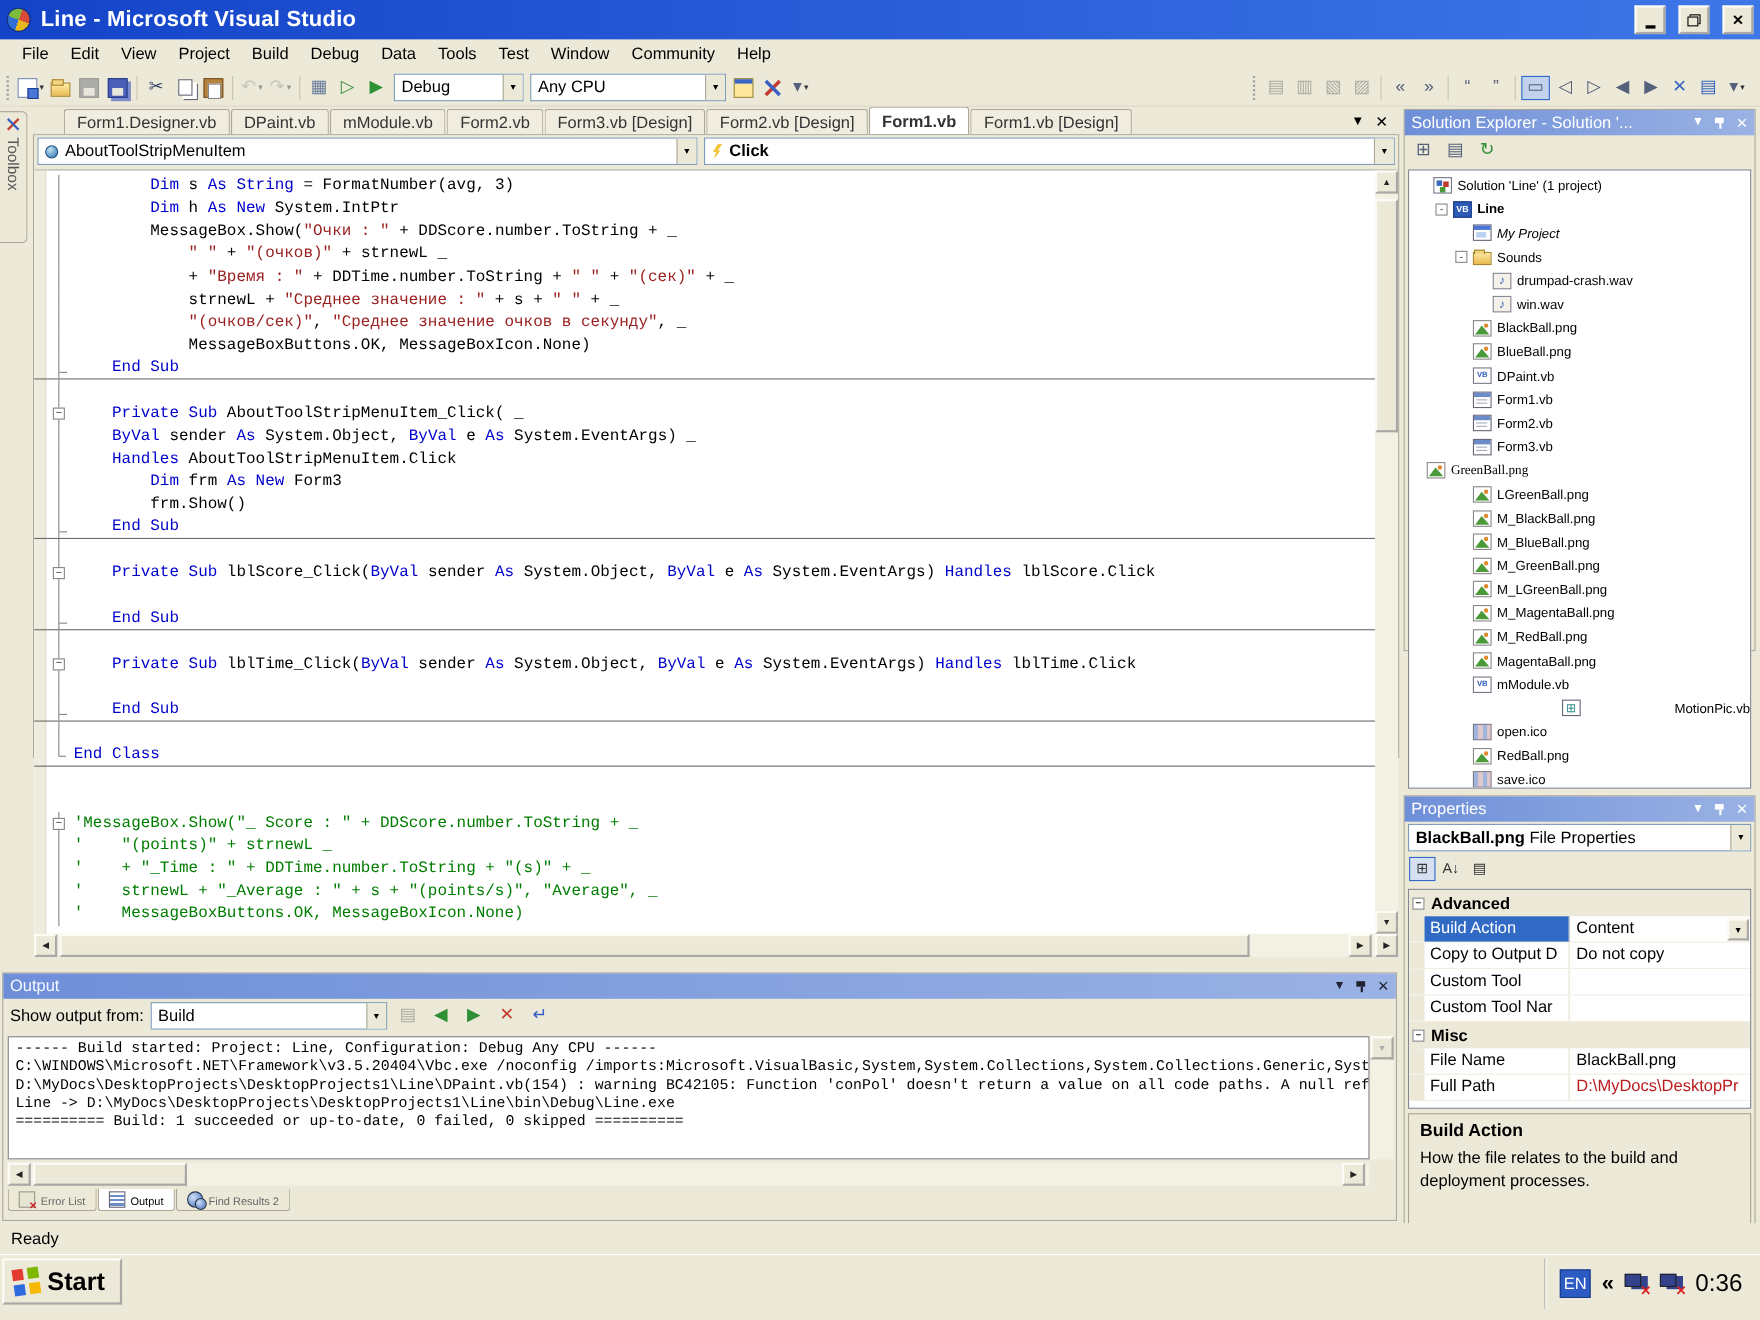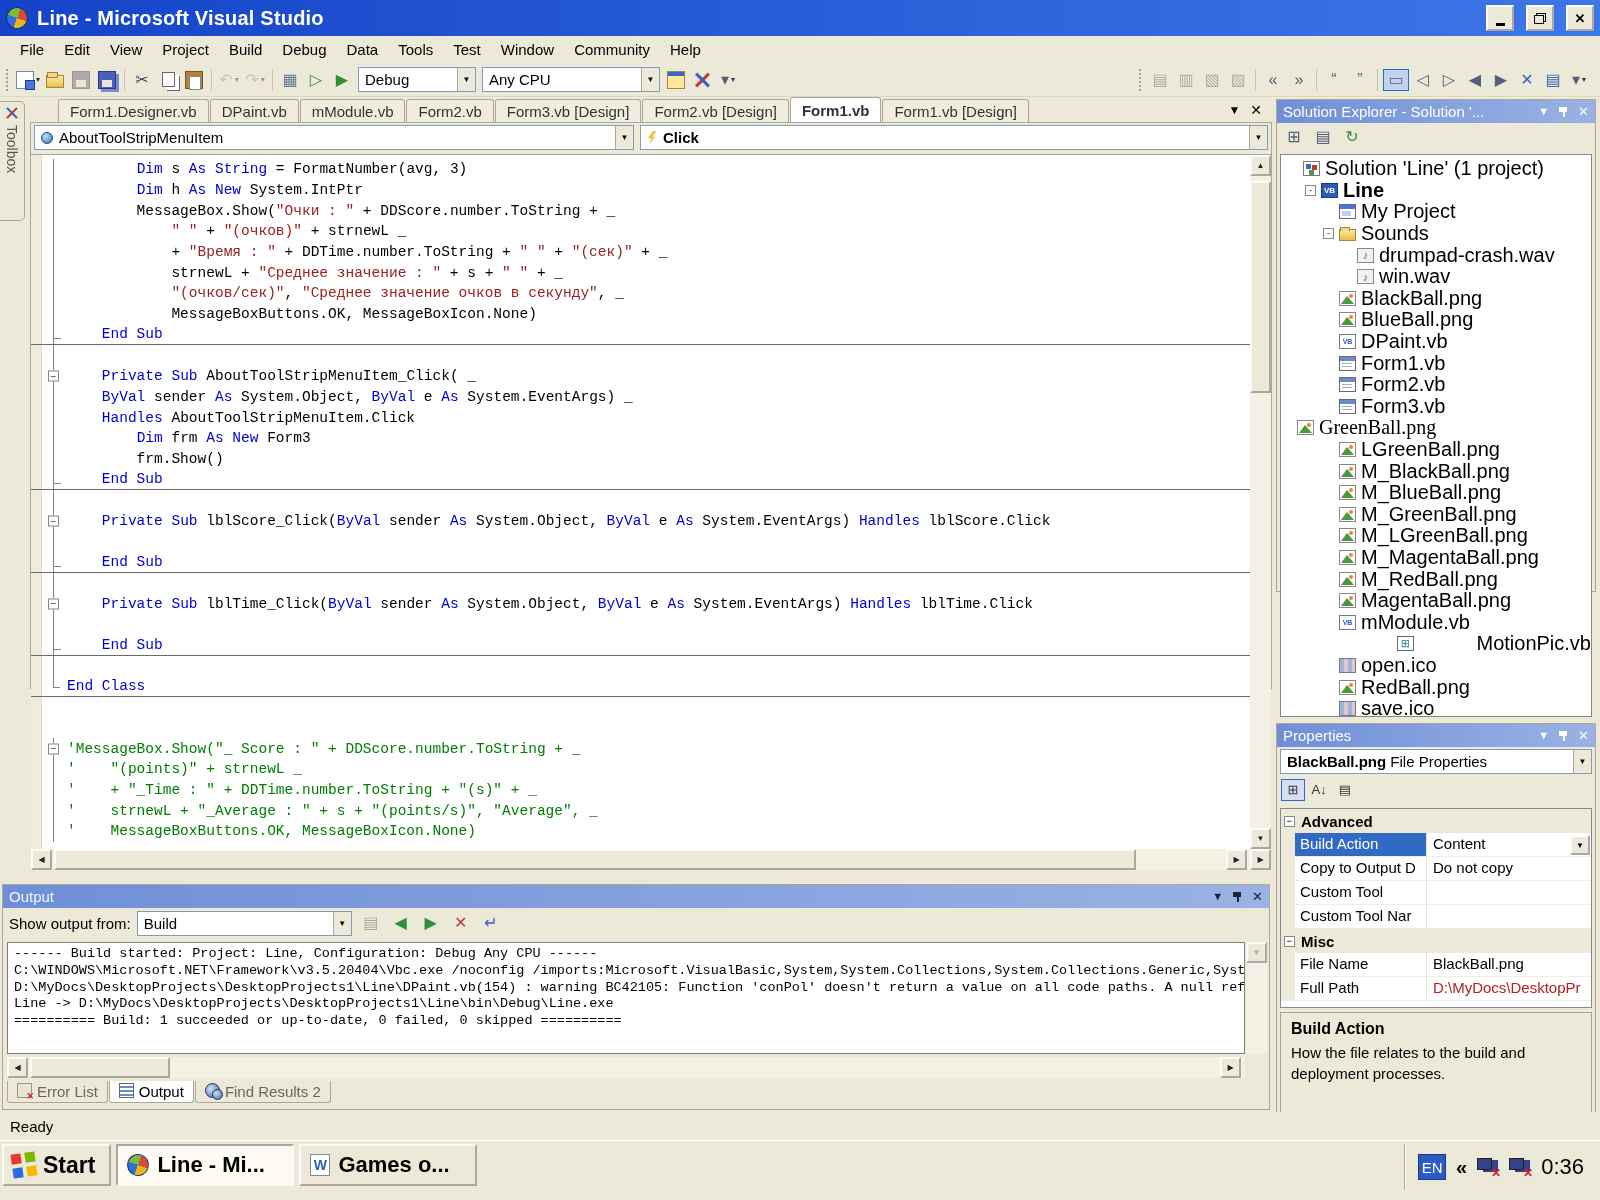--- a/index.html
+++ b/index.html
@@ -115,22 +115,22 @@
   .ow-toolbar{height:30px;display:flex;align-items:center;gap:6px;padding:2px 6px}
   .ow-combo{width:215px}
   .ow-text{position:absolute;left:4px;top:57px;width:1238px;height:112px;background:#fff;border:1px solid #808080;
     padding:3px 6px;font-family:"Liberation Mono","DejaVu Sans Mono",monospace;font-size:13.5px;line-height:16.8px;
     white-space:pre;overflow:hidden}
   .ow-vsb{position:absolute;right:2px;top:57px;width:21px;height:112px;background:#F3F1E4}
   .ow-vsb .sbtn{color:#AAA}
   .ow-hsb{position:absolute;left:4px;top:172px;width:1238px;height:21px;background:#F3F1E4}
   .ow-hsb .hthumb{left:23px;width:140px}
   .btabs{position:absolute;left:4px;top:196px;display:flex}
-  .btab{display:flex;align-items:flex-start;gap:5px;padding:2px 9px;border:1px solid #ACA899;border-top:none;
-    background:#ECE9D8;color:#666;border-radius:0 0 3px 3px;margin-right:1px;font-size:15px}
+  .btab{display:flex;align-items:flex-end;gap:5px;padding:2px 9px;border:1px solid #ACA899;border-top:none;
+    background:#ECE9D8;color:#666;border-radius:0 0 3px 3px;margin-right:1px;font-size:10px}
   .btab.active{background:#fff;color:#000}
   .bt-ico{width:15px;height:15px;position:relative}
   .bt-errorlist{background:#E8E4D4;border:1px solid #998}
   .bt-errorlist::after{content:"✕";position:absolute;right:-3px;bottom:-4px;color:#C22;font-size:9px;font-weight:bold}
   .bt-output{background:#fff;border:1px solid #667;background-image:repeating-linear-gradient(#fff 0 2px,#6C8CC8 2px 4px)}
   .bt-find{border-radius:50%;background:radial-gradient(circle at 35% 35%,#CFE0F5,#3A66C0);border:1px solid #234}
   .bt-find::after{content:"";position:absolute;right:-4px;bottom:-3px;width:9px;height:9px;border-radius:50%;
     background:radial-gradient(circle at 35% 35%,#CFE0F5,#3A66C0);border:1px solid #234}
 
   
@@ -138,21 +138,21 @@
   #se-panel{top:99px;height:493px}
   #props-panel{top:723px;height:413px}
   .pt-text{white-space:nowrap;overflow:hidden;text-overflow:ellipsis;max-width:230px}
   .se-toolbar{height:28px;display:flex;align-items:center;gap:3px;padding:2px 4px}
   .se-tree{position:absolute;left:3px;top:54px;width:312px;height:563px;background:#fff;border:1px solid #828790;
     padding:3px 0;overflow:hidden}
   .trow{height:21.6px;display:flex;align-items:center;white-space:nowrap}
   .texp{flex:0 0 11px;height:11px;border:1px solid #888;background:#fff;display:flex;align-items:center;
     justify-content:center;font-size:9px;line-height:1;margin-right:5px;color:#333}
   .ticon{flex:0 0 17px;height:15px;margin-right:5px;position:relative}
-  .tlabel{font-size:20px}
+  .tlabel{font-size:12px}
   .tlabel.b{font-weight:bold}
   .ti-solution{background:#fff;border:1px solid #778;}
   .ti-solution::after{content:"";position:absolute;left:2px;top:2px;width:5px;height:5px;background:#3A66C0;
     box-shadow:6px 1px 0 0 #C2382E,3px 6px 0 0 #4A9A3A}
   .ti-vbproject{background:#2E5BB8;border:1px solid #1A3C86;color:#fff;font-size:8px;font-weight:bold;
     display:flex;align-items:center;justify-content:center}
   .ti-vbproject::after{content:"VB"}
   .ti-myproject{background:#fff;border:1px solid #667}
   .ti-myproject::before{content:"";position:absolute;left:0;top:0;right:0;height:4px;background:#4A76D8}
   .ti-myproject::after{content:"";position:absolute;left:2px;bottom:2px;width:9px;height:5px;background:#B9D0F2}
@@ -665,21 +665,21 @@
         <div class="trow" style="padding-left: 6px;">
           <div style="flex: 0 0 16px;"></div>
           <div class="ticon ti-solution"></div>
           <span class="tlabel">Solution 'Line' (1 project)</span>
         </div>
         <div class="trow" style="padding-left: 24px;">
           <div class="texp">-</div>
           <div class="ticon ti-vbproject"></div>
           <span class="tlabel b">Line</span>
         </div>
-        <div class="trow" style="padding-left: 42px;">
+        <div class="trow" style="padding-left: 42px; font-style: italic;">
           <div style="flex: 0 0 16px;"></div>
           <div class="ticon ti-myproject"></div>
           <span class="tlabel">My Project</span>
         </div>
         <div class="trow" style="padding-left: 42px;">
           <div class="texp">-</div>
           <div class="ticon ti-folder"></div>
           <span class="tlabel">Sounds</span>
         </div>
         <div class="trow" style="padding-left: 60px;">
@@ -863,30 +863,20 @@
   <div class="taskbar">
     <div class="start-btn">
       <div class="flag">
           <i></i>
           <i></i>
           <i></i>
           <i></i>
         </div>
       <span>Start</span>
     </div>
-    <span id="task-buttons" style="display:flex;gap:5px">
-        <div class="task-btn active">
-          <div class="vs-logo" style="width: 22px; height: 22px; flex: 0 0 auto;"></div>
-          <span>Line - Mi...</span>
-        </div>
-        <div class="task-btn">
-          <div class="word-ic">W</div>
-          <span>Games o...</span>
-        </div>
-      </span>
     <div class="tray">
       <div class="lang-ind">EN</div>
       <span class="chev">«</span>
       <span class="net-ic"></span>
       <span class="net-ic"></span>
       <span class="clock">0:36</span>
     </div>
   </div>
 
 </div>

